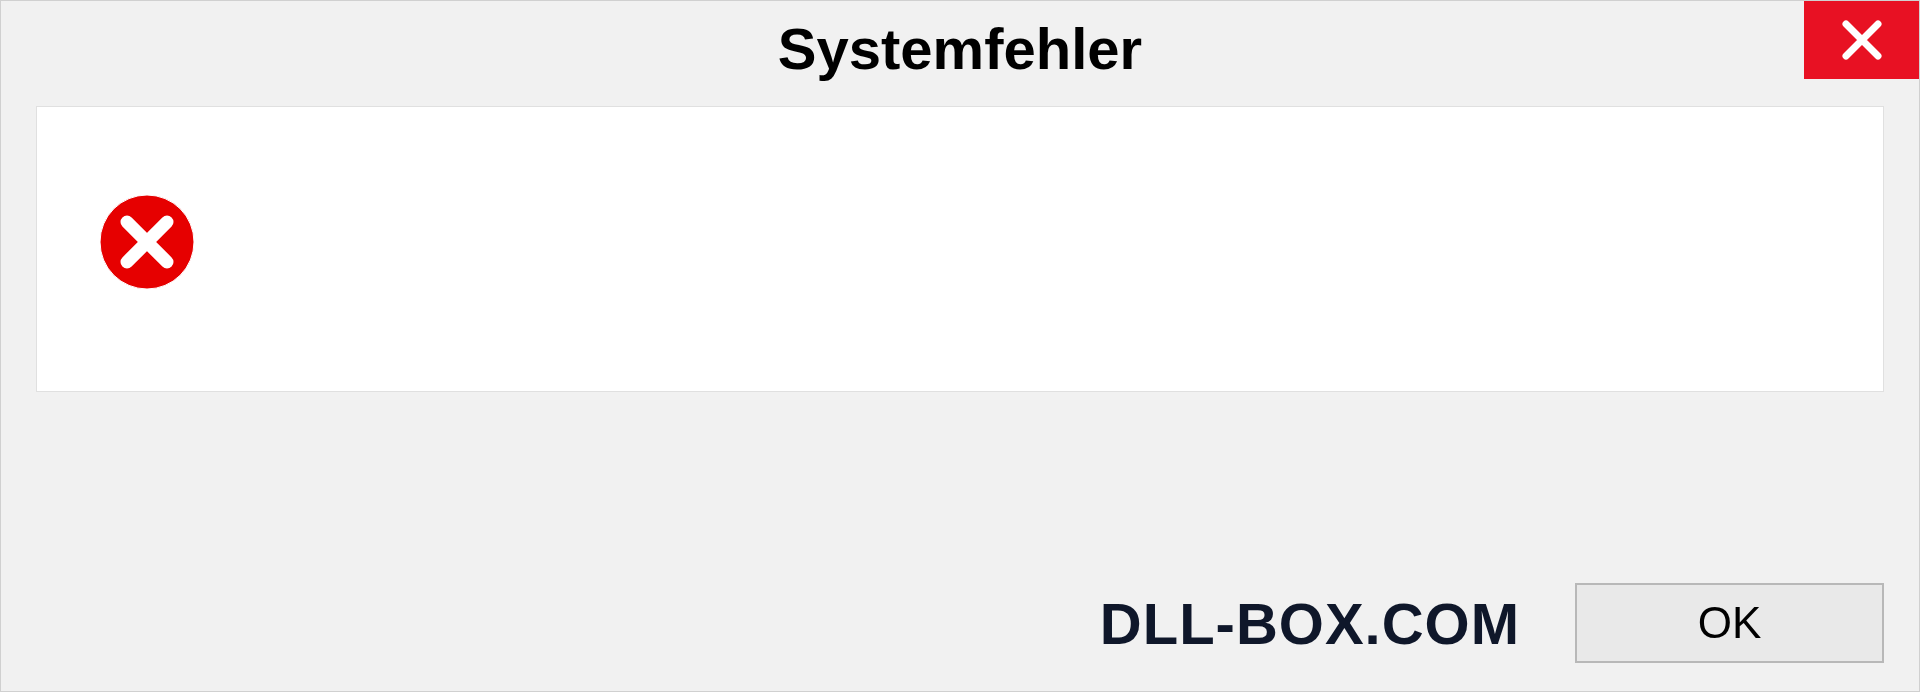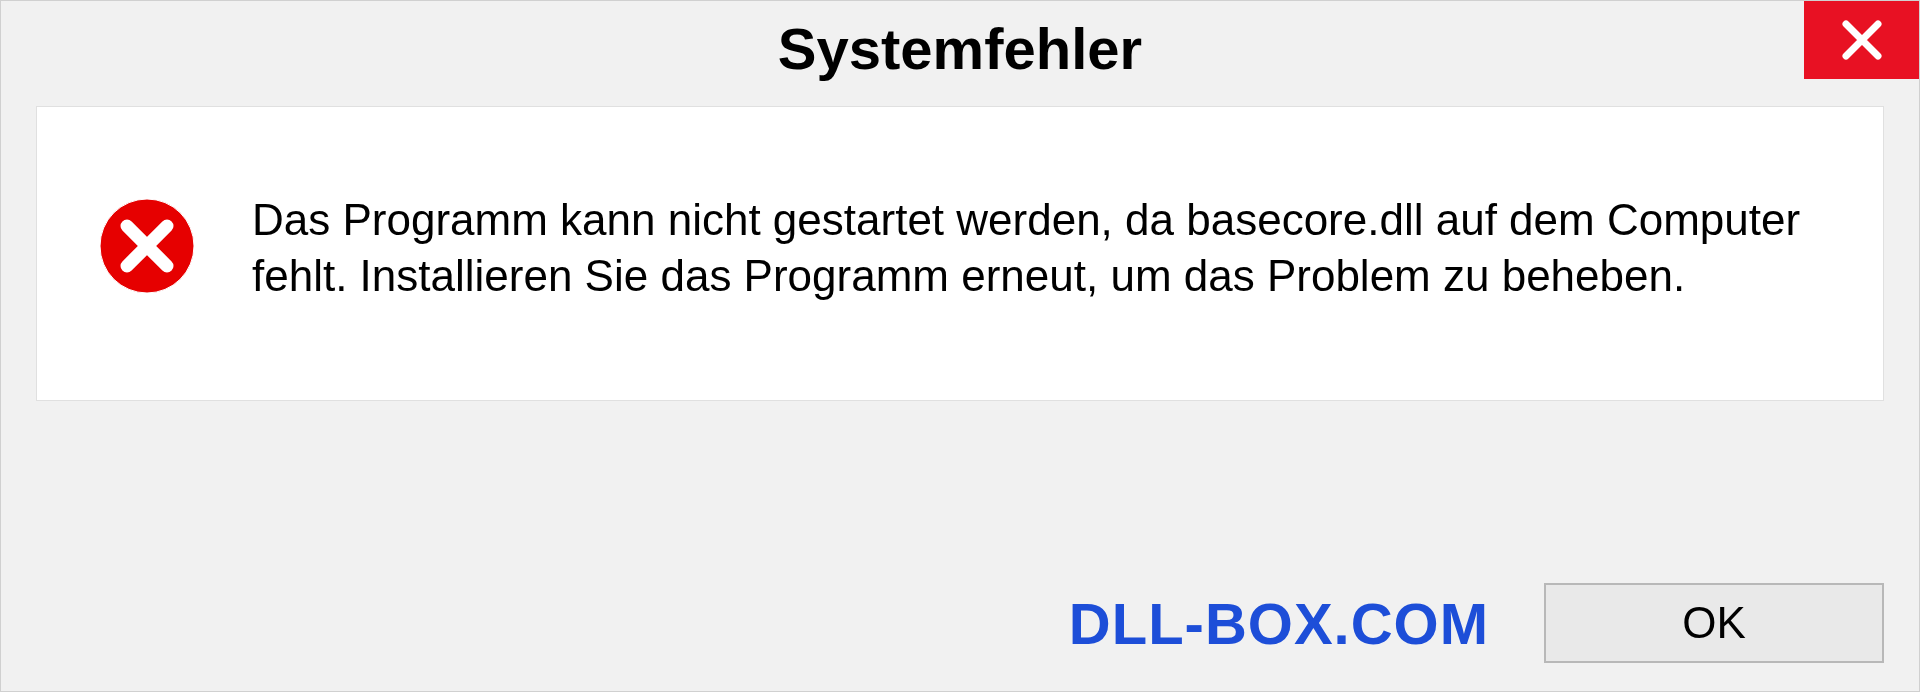--- a/index.html
+++ b/index.html
@@ -77,26 +77,26 @@
       left: 35px;
       right: 35px;
       display: flex;
       align-items: center;
       justify-content: flex-end;
       gap: 55px;
     }
     .watermark {
       font-size: 58px;
       font-weight: 800;
-      color: #1d4ed8;
+      color: #0f172a;
       letter-spacing: 1px;
       font-family: Arial, sans-serif;
     }
     .ok-btn {
-      width: 340px;
+      width: 309px;
       height: 80px;
       background: #e9e9e9;
       border: 2px solid #b8b8b8;
       font-size: 44px;
       color: #000;
       cursor: pointer;
       display: flex;
       align-items: center;
       justify-content: center;
       font-family: inherit;
@@ -116,20 +116,19 @@
   </div>
 
   <div class="content-panel">
     <div class="error-icon">
       <svg viewBox="0 0 100 100">
         <circle cx="50" cy="50" r="47" fill="#e60000"></circle>
         <circle cx="50" cy="50" r="47" fill="none" stroke="#ffffff" stroke-width="1"></circle>
         <path d="M30 30 L70 70 M70 30 L30 70" stroke="#ffffff" stroke-width="13" stroke-linecap="round" fill="none"></path>
       </svg>
     </div>
-    <div class="message">Das Programm kann nicht gestartet werden, da basecore.dll auf dem Computer fehlt. Installieren Sie das Programm erneut, um das Problem zu beheben.</div>
   </div>
 
   <div class="footer">
     <div class="watermark">DLL-BOX.COM</div>
     <button class="ok-btn">OK</button>
   </div>
 </div>
 
 </body></html>

